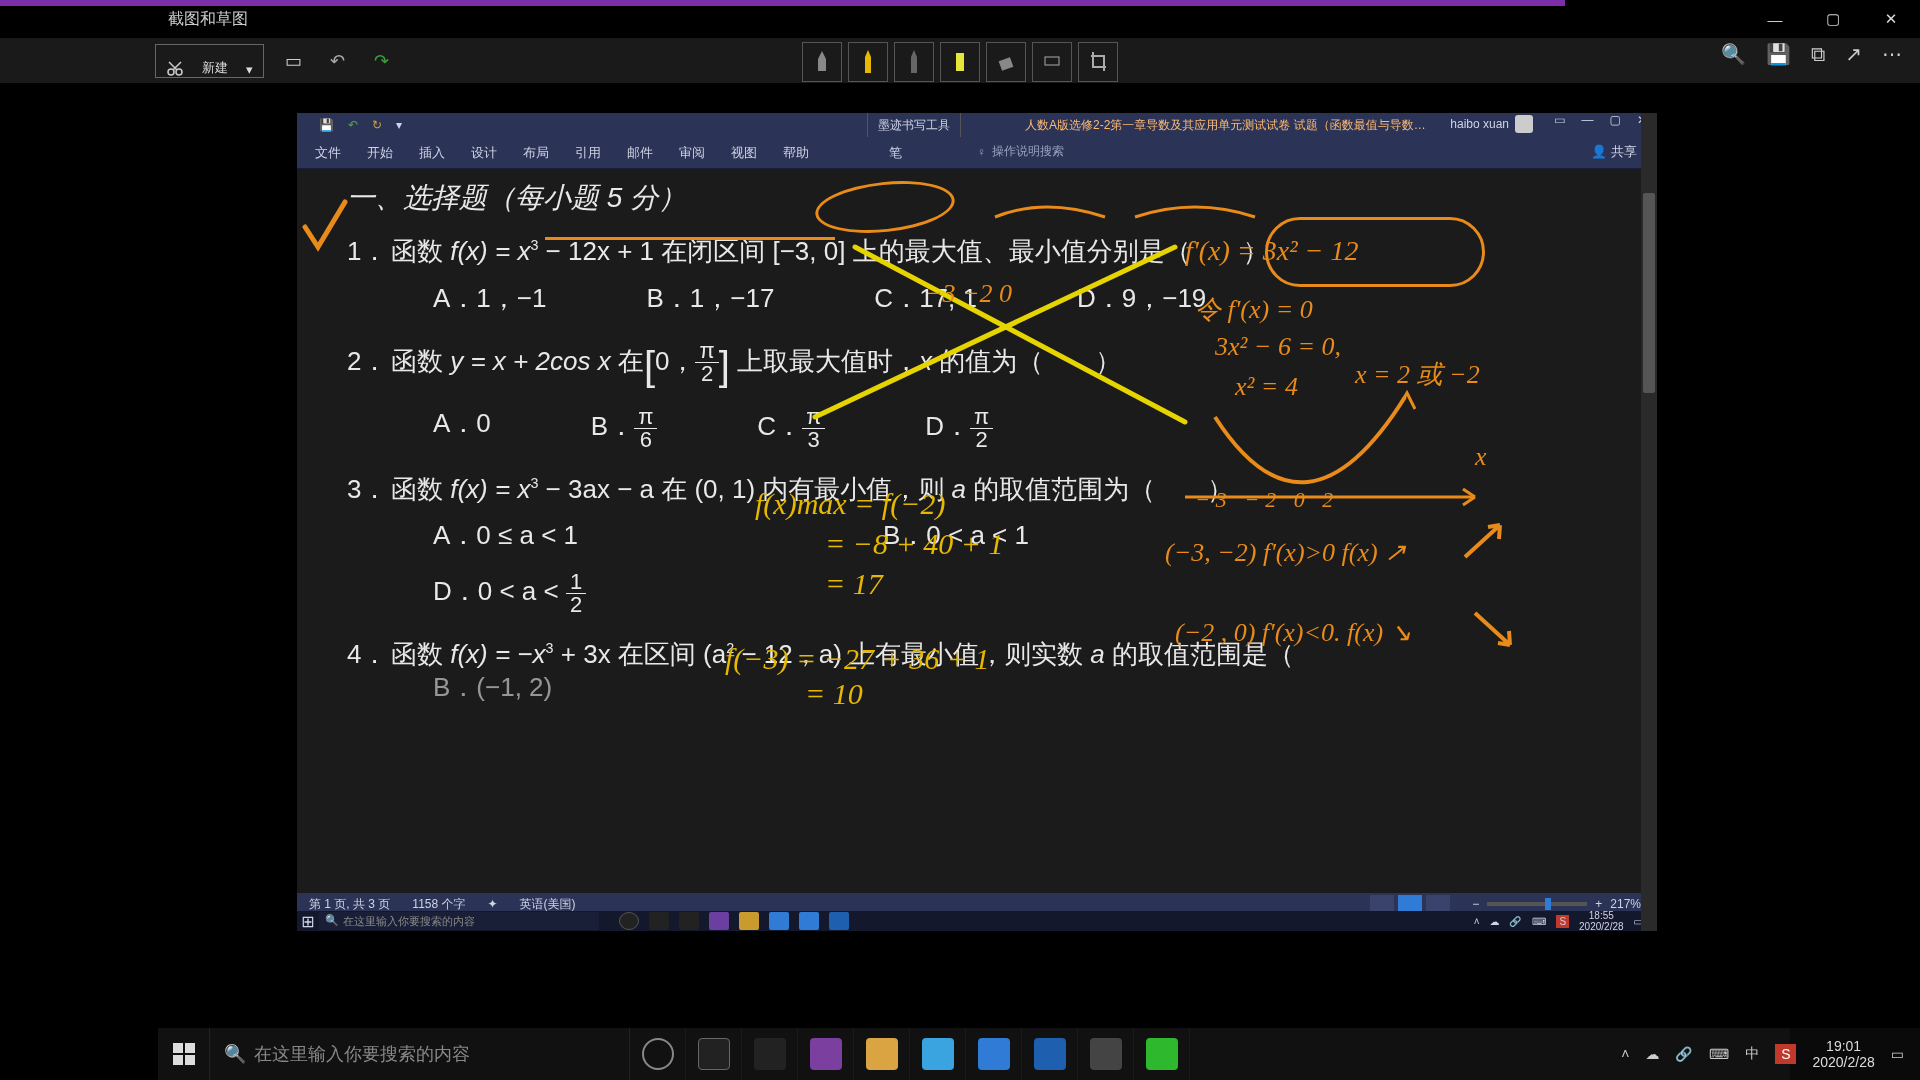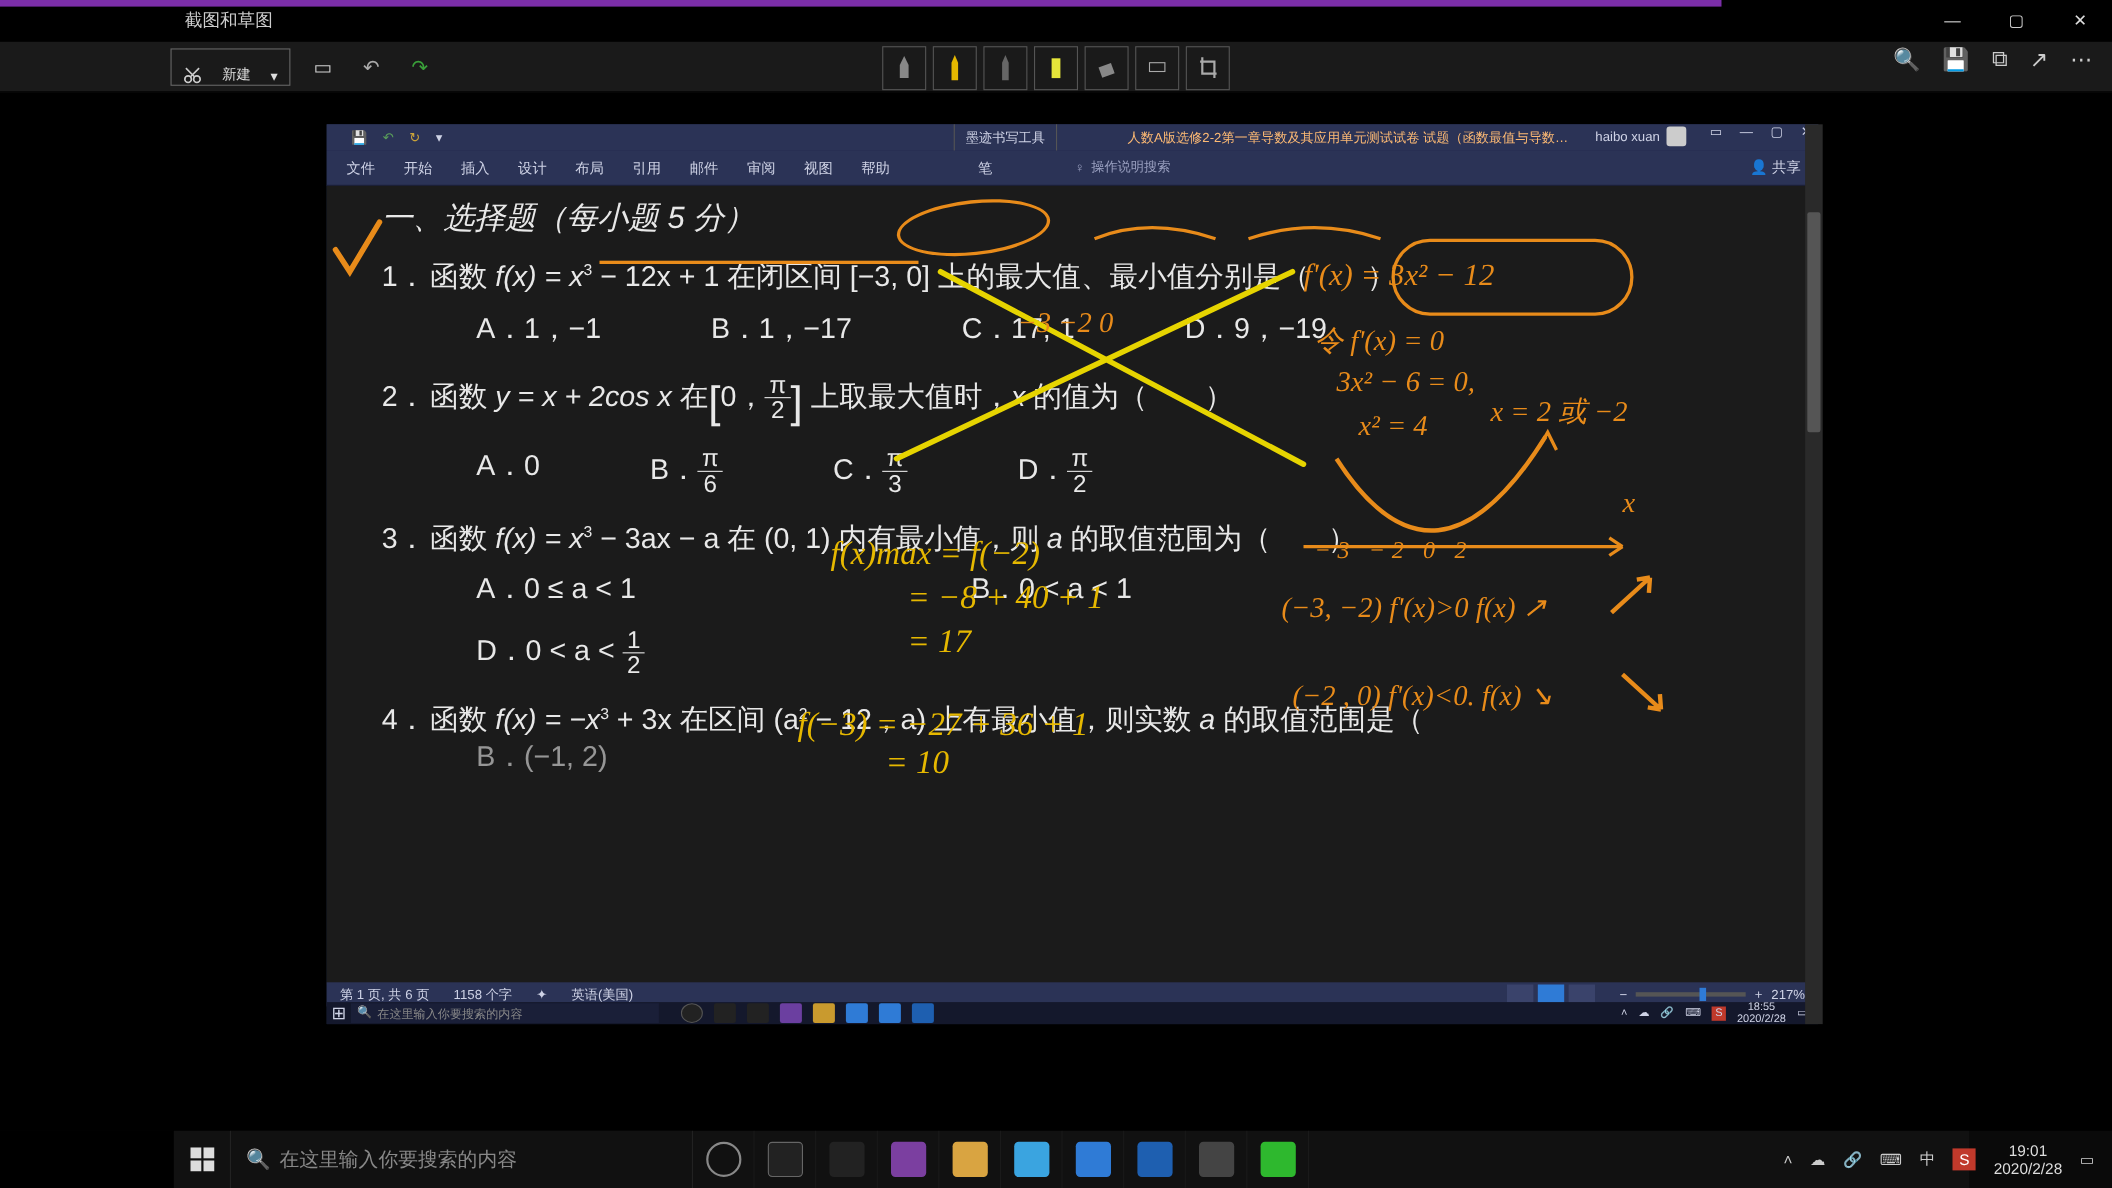--- a/index.html
+++ b/index.html
@@ -307,21 +307,21 @@
               <span>函数 </span><i>f(x) = −x</i><sup>3</sup><span> + 3x 在区间 (a</span><sup>2</sup><span> − 12，a) 上有最小值，则实数 </span><i>a</i><span> 的取值范围是（</span>
             </span>
           </div>
           <div class="opts tight" style="margin-top:-6px;opacity:.6;">
             <span>B．(−1, 2)</span>
           </div>
         </div>
       </div>
 
       <div class="word-status">
-        <span>第 1 页, 共 6 页</span>
+        <span>第 1 页, 共 3 页</span>
         <span>1158 个字</span>
         <span>✦</span>
         <span>英语(美国)</span>
         <span class="spacer"></span>
         <div class="views">
           <div class="vbtn"></div>
           <div class="vbtn active"></div>
           <div class="vbtn"></div>
         </div>
         <div class="zoom">

